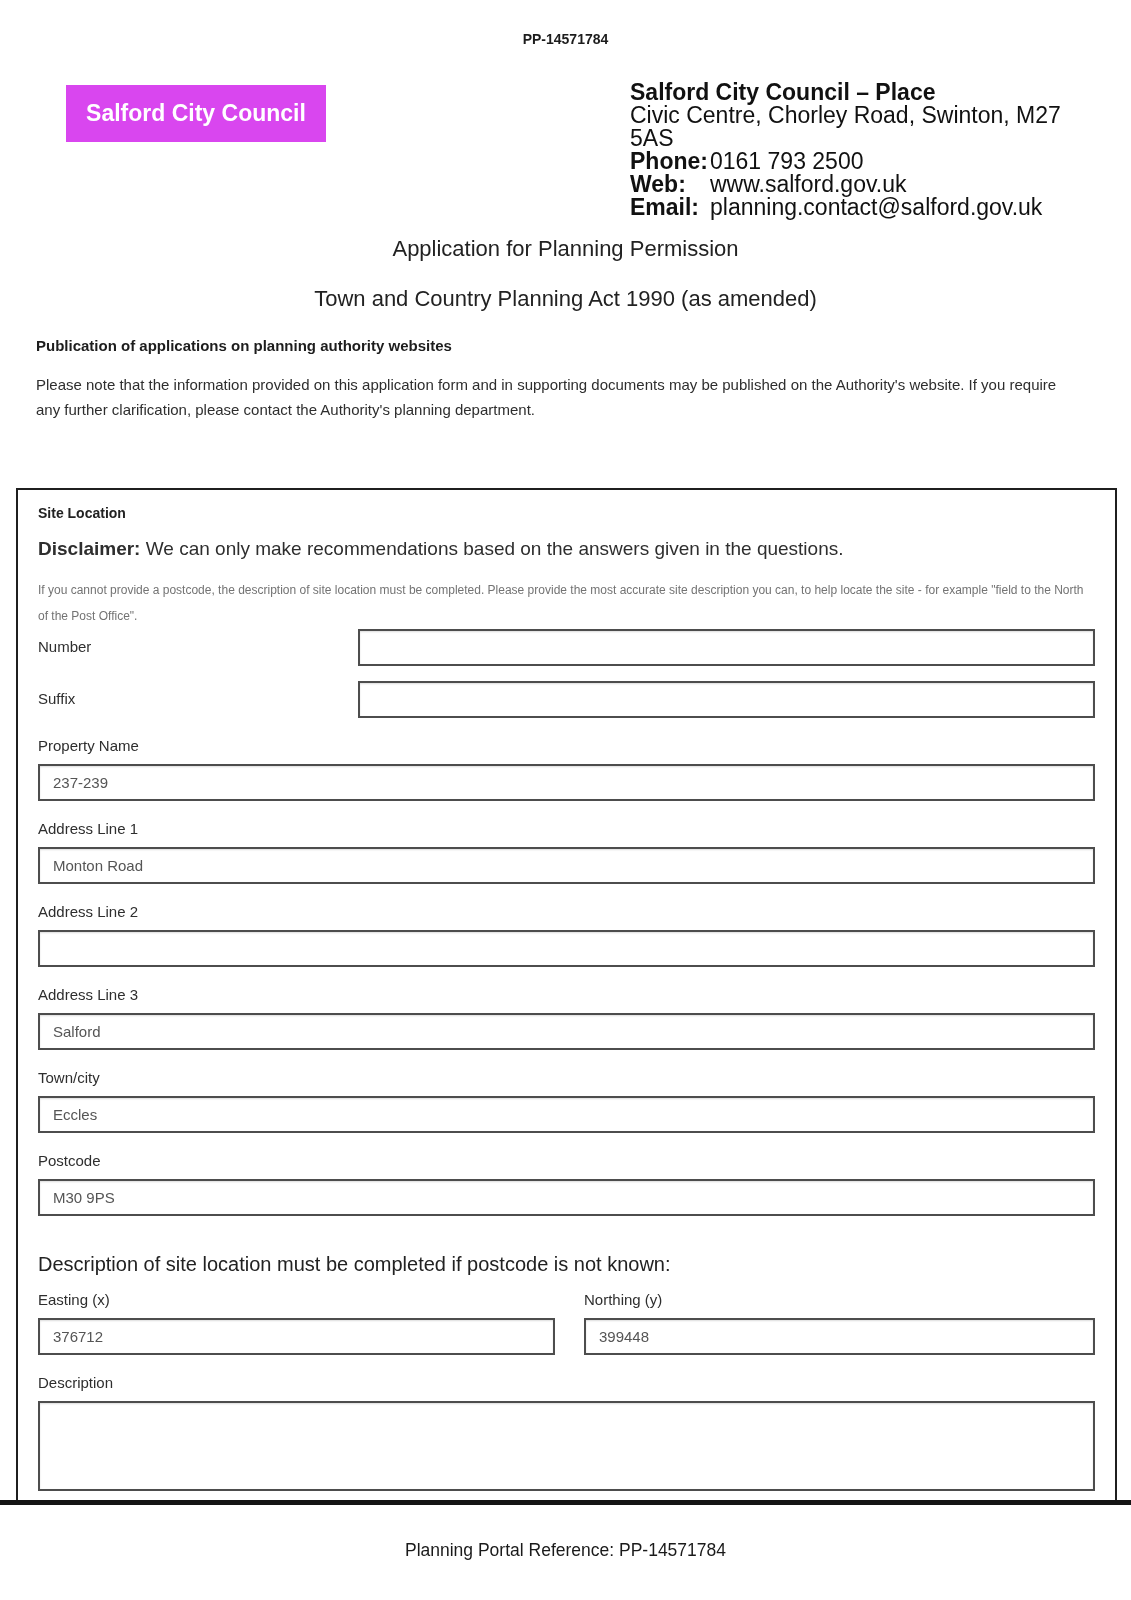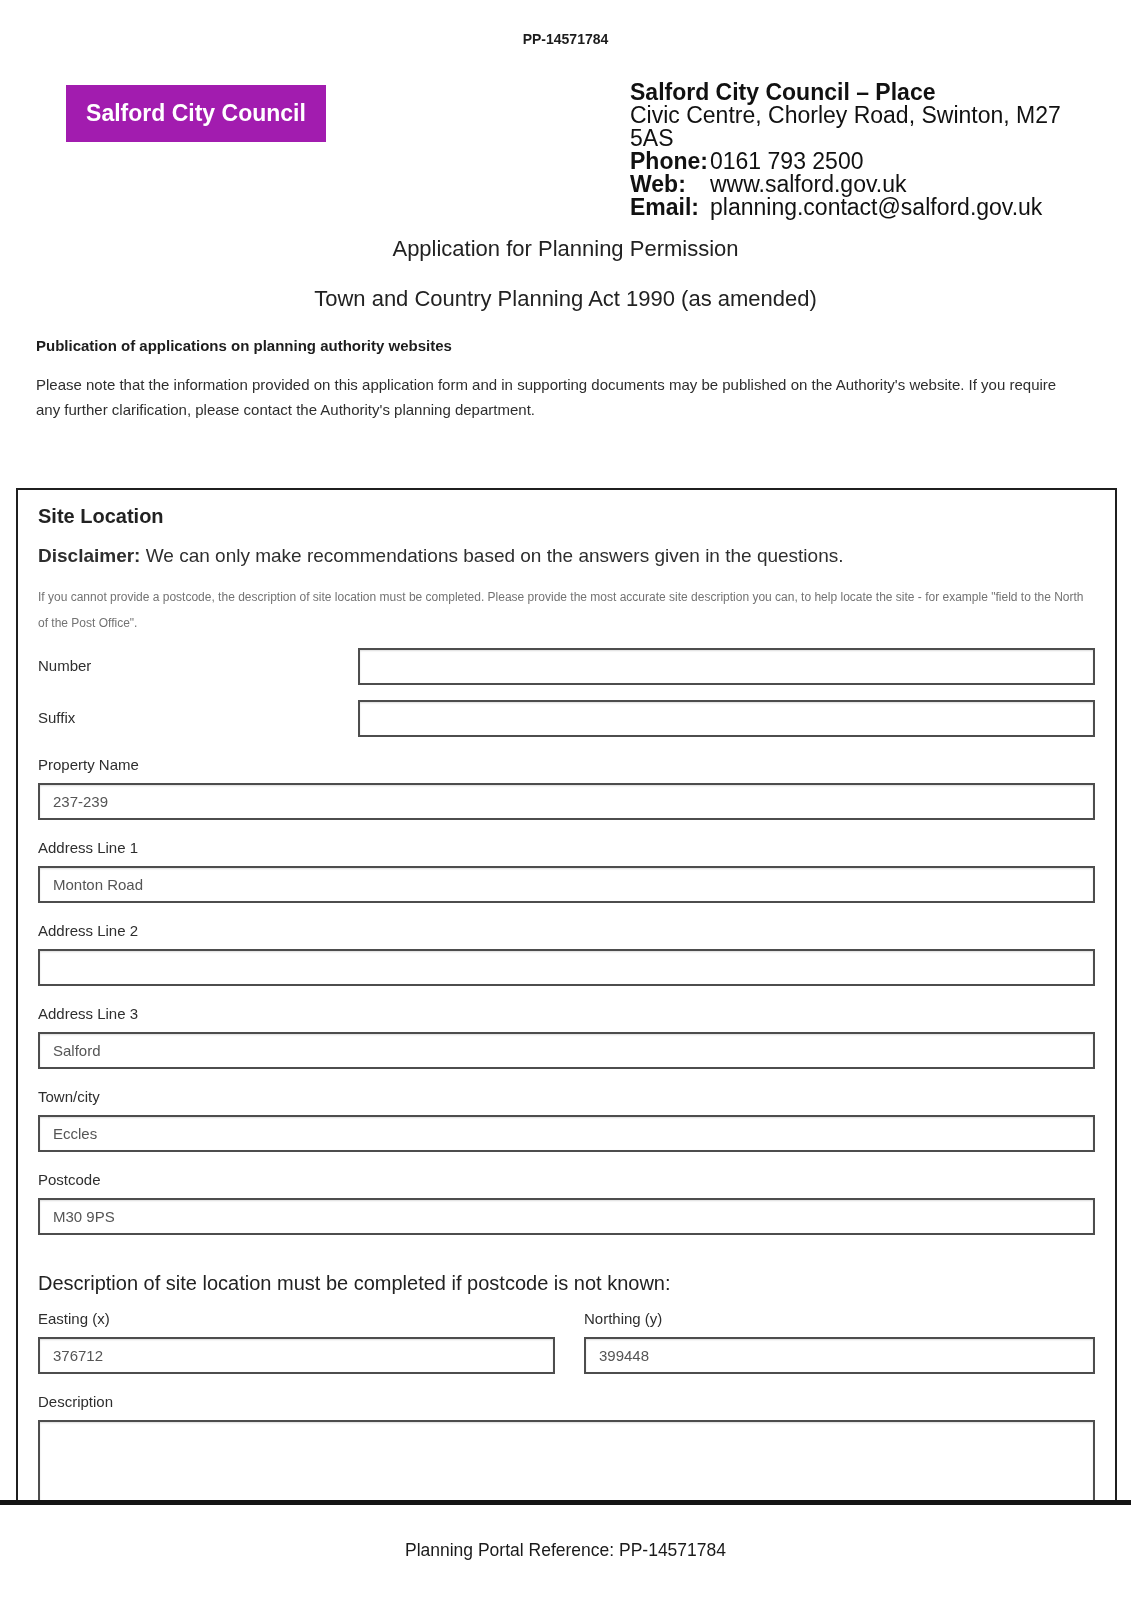--- a/index.html
+++ b/index.html
@@ -38,31 +38,31 @@
   }
   .pub-body {
     position:absolute; left:36px; top:373px; width:1034px;
     font-size:15px; line-height:24.5px; color:#2e2e2e;
   }
   .site-box {
     position:absolute; left:16px; top:488px; width:1101px; height:1014px;
     border:2px solid #1f1f1f; border-bottom:none;
     padding:0 20px; overflow:hidden; background:#ffffff;
   }
-  .sl-heading { margin:15px 0 0; font-size:20px; font-weight:bold; color:#222222; }
+  .sl-heading { margin:15px 0 0; font-size:14px; font-weight:bold; color:#222222; }
   .disclaimer { margin:17px 0 0; font-size:19px; color:#2e2e2e; }
   .intro { margin:17px 0 0; font-size:12px; line-height:26px; color:#737373; }
   .f-label { font-size:15px; color:#2e2e2e; }
   .box {
     border:2px solid #4d4d4d; background:#ffffff; border-radius:0;
     font-family:"Liberation Sans", sans-serif; font-size:15px; color:#555555;
     padding:0 13px; height:37px; outline:none;
     box-shadow: inset 0 1px 2px rgba(0,0,0,0.14);
   }
-  .inline-field { display:flex; align-items:flex-start; margin-top:12px; }
+  .inline-field { display:flex; align-items:flex-start; margin-top:0; }
   .inline-field + .inline-field { margin-top:15px; }
   .inline-field .f-label { width:320px; flex:0 0 320px; padding-top:9px; }
   .inline-field .box { flex:1; }
   .stack-field { margin-top:19px; }
   .stack-field .f-label { display:block; margin-bottom:10px; }
   .stack-field .box { width:100%; }
   .desc-heading { margin-top:37px; font-size:20px; color:#222222; }
   .coord-row { display:flex; gap:29px; margin-top:15px; }
   .coord-col.east { width:517px; flex:0 0 517px; }
   .coord-col.north { flex:1; }
@@ -79,21 +79,21 @@
     text-align:center; font-size:17.5px; color:#1a1a1a;
   }
 </style>
 </head>
 <body>
 
 <div class="page">
 
   <div class="ref-top">PP-14571784</div>
 
-  <div class="logo" style="background: #a21caf;">
+  <div class="logo" style="background: #d946ef;">
     <span class="logo-text">Salford City Council</span>
   </div>
 
   <div class="header-right">
     <div class="org-name">Salford City Council – Place</div>
     <div class="org-address">Civic Centre, Chorley Road, Swinton, M27 5AS</div>
     <div class="contacts">
       <div class="contact-row">
         <span class="contact-label">Phone:</span>
         <span class="contact-value">0161 793 2500</span>

